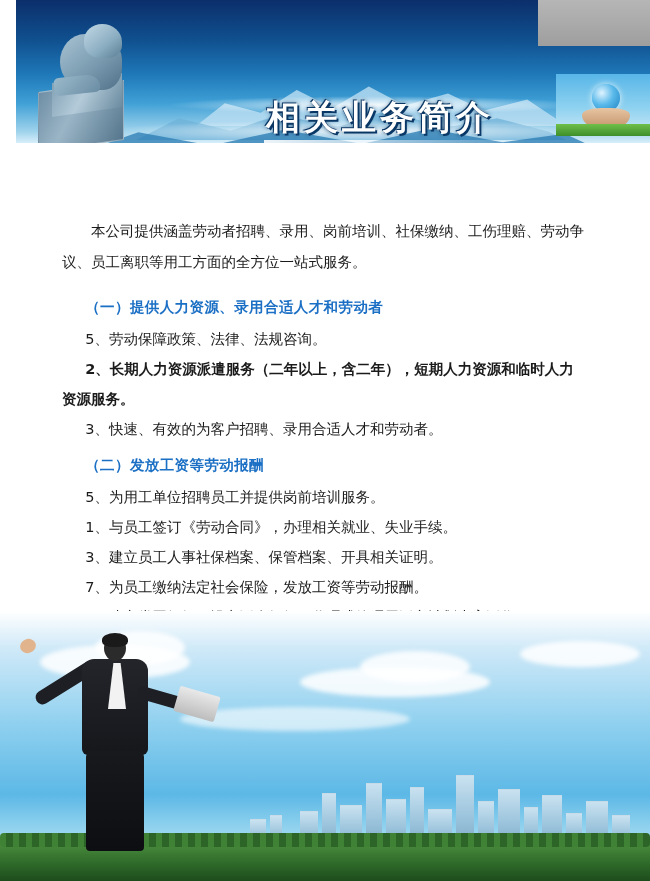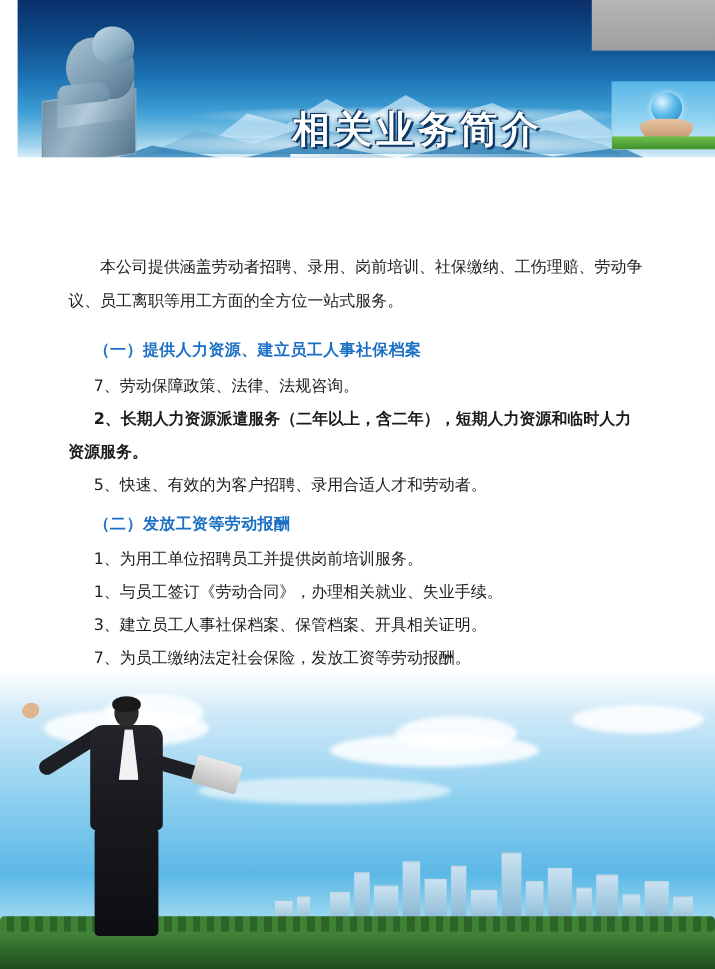--- a/index.html
+++ b/index.html
@@ -132,21 +132,21 @@
   .title-underline {
     position: absolute;
     left: 248px; top: 140px;
     width: 262px; height: 3px;
     background: linear-gradient(90deg, rgba(255,255,255,.9), rgba(255,255,255,0));
   }
 
   
   .content {
     position: absolute;
-    left: 0; top: 156px;
+    left: 0; top: 144px;
     width: 650px;
     padding: 72px 62px 0 62px;
     font-size: 14.5px;
     line-height: 30px;
     color: #1b1b1b;
   }
   .intro {
     text-indent: 2em;
     margin-bottom: 14px;
     line-height: 31px;
@@ -292,27 +292,27 @@
       <div class="grass"></div>
     </div>
 
     <div class="banner-title">相关业务简介</div>
     <div class="title-underline"></div>
   </div>
 
   <div class="content">
     <p class="intro">本公司提供涵盖劳动者招聘、录用、岗前培训、社保缴纳、工伤理赔、劳动争议、员工离职等用工方面的全方位一站式服务。</p>
 
-    <p class="section-head">（一）提供人力资源、建立员工人事社保档案</p>
-    <p class="item">7、劳动保障政策、法律、法规咨询。</p>
+    <p class="section-head">（一）提供人力资源、录用合适人才和劳动者</p>
+    <p class="item">5、劳动保障政策、法律、法规咨询。</p>
     <p class="item wrap">2、长期人力资源派遣服务（二年以上，含二年），短期人力资源和临时人力资源服务。</p>
-    <p class="item">5、快速、有效的为客户招聘、录用合适人才和劳动者。</p>
+    <p class="item">3、快速、有效的为客户招聘、录用合适人才和劳动者。</p>
 
     <p class="section-head">（二）发放工资等劳动报酬</p>
-    <p class="item">1、为用工单位招聘员工并提供岗前培训服务。</p>
+    <p class="item">5、为用工单位招聘员工并提供岗前培训服务。</p>
     <p class="item">1、与员工签订《劳动合同》，办理相关就业、失业手续。</p>
     <p class="item">3、建立员工人事社保档案、保管档案、开具相关证明。</p>
     <p class="item">7、为员工缴纳法定社会保险，发放工资等劳动报酬。</p>
     <p class="item">5、建立党团组织、设立工会组织、代理或管理用工方计划生育工作。</p>
     <p class="item">6、以用工单位主体身份代理用工方妥善调解处理劳动争议。</p>
 
     <p class="section-head">（三）代理劳动保障事务</p>
   </div>
 
   <div class="bottom">

